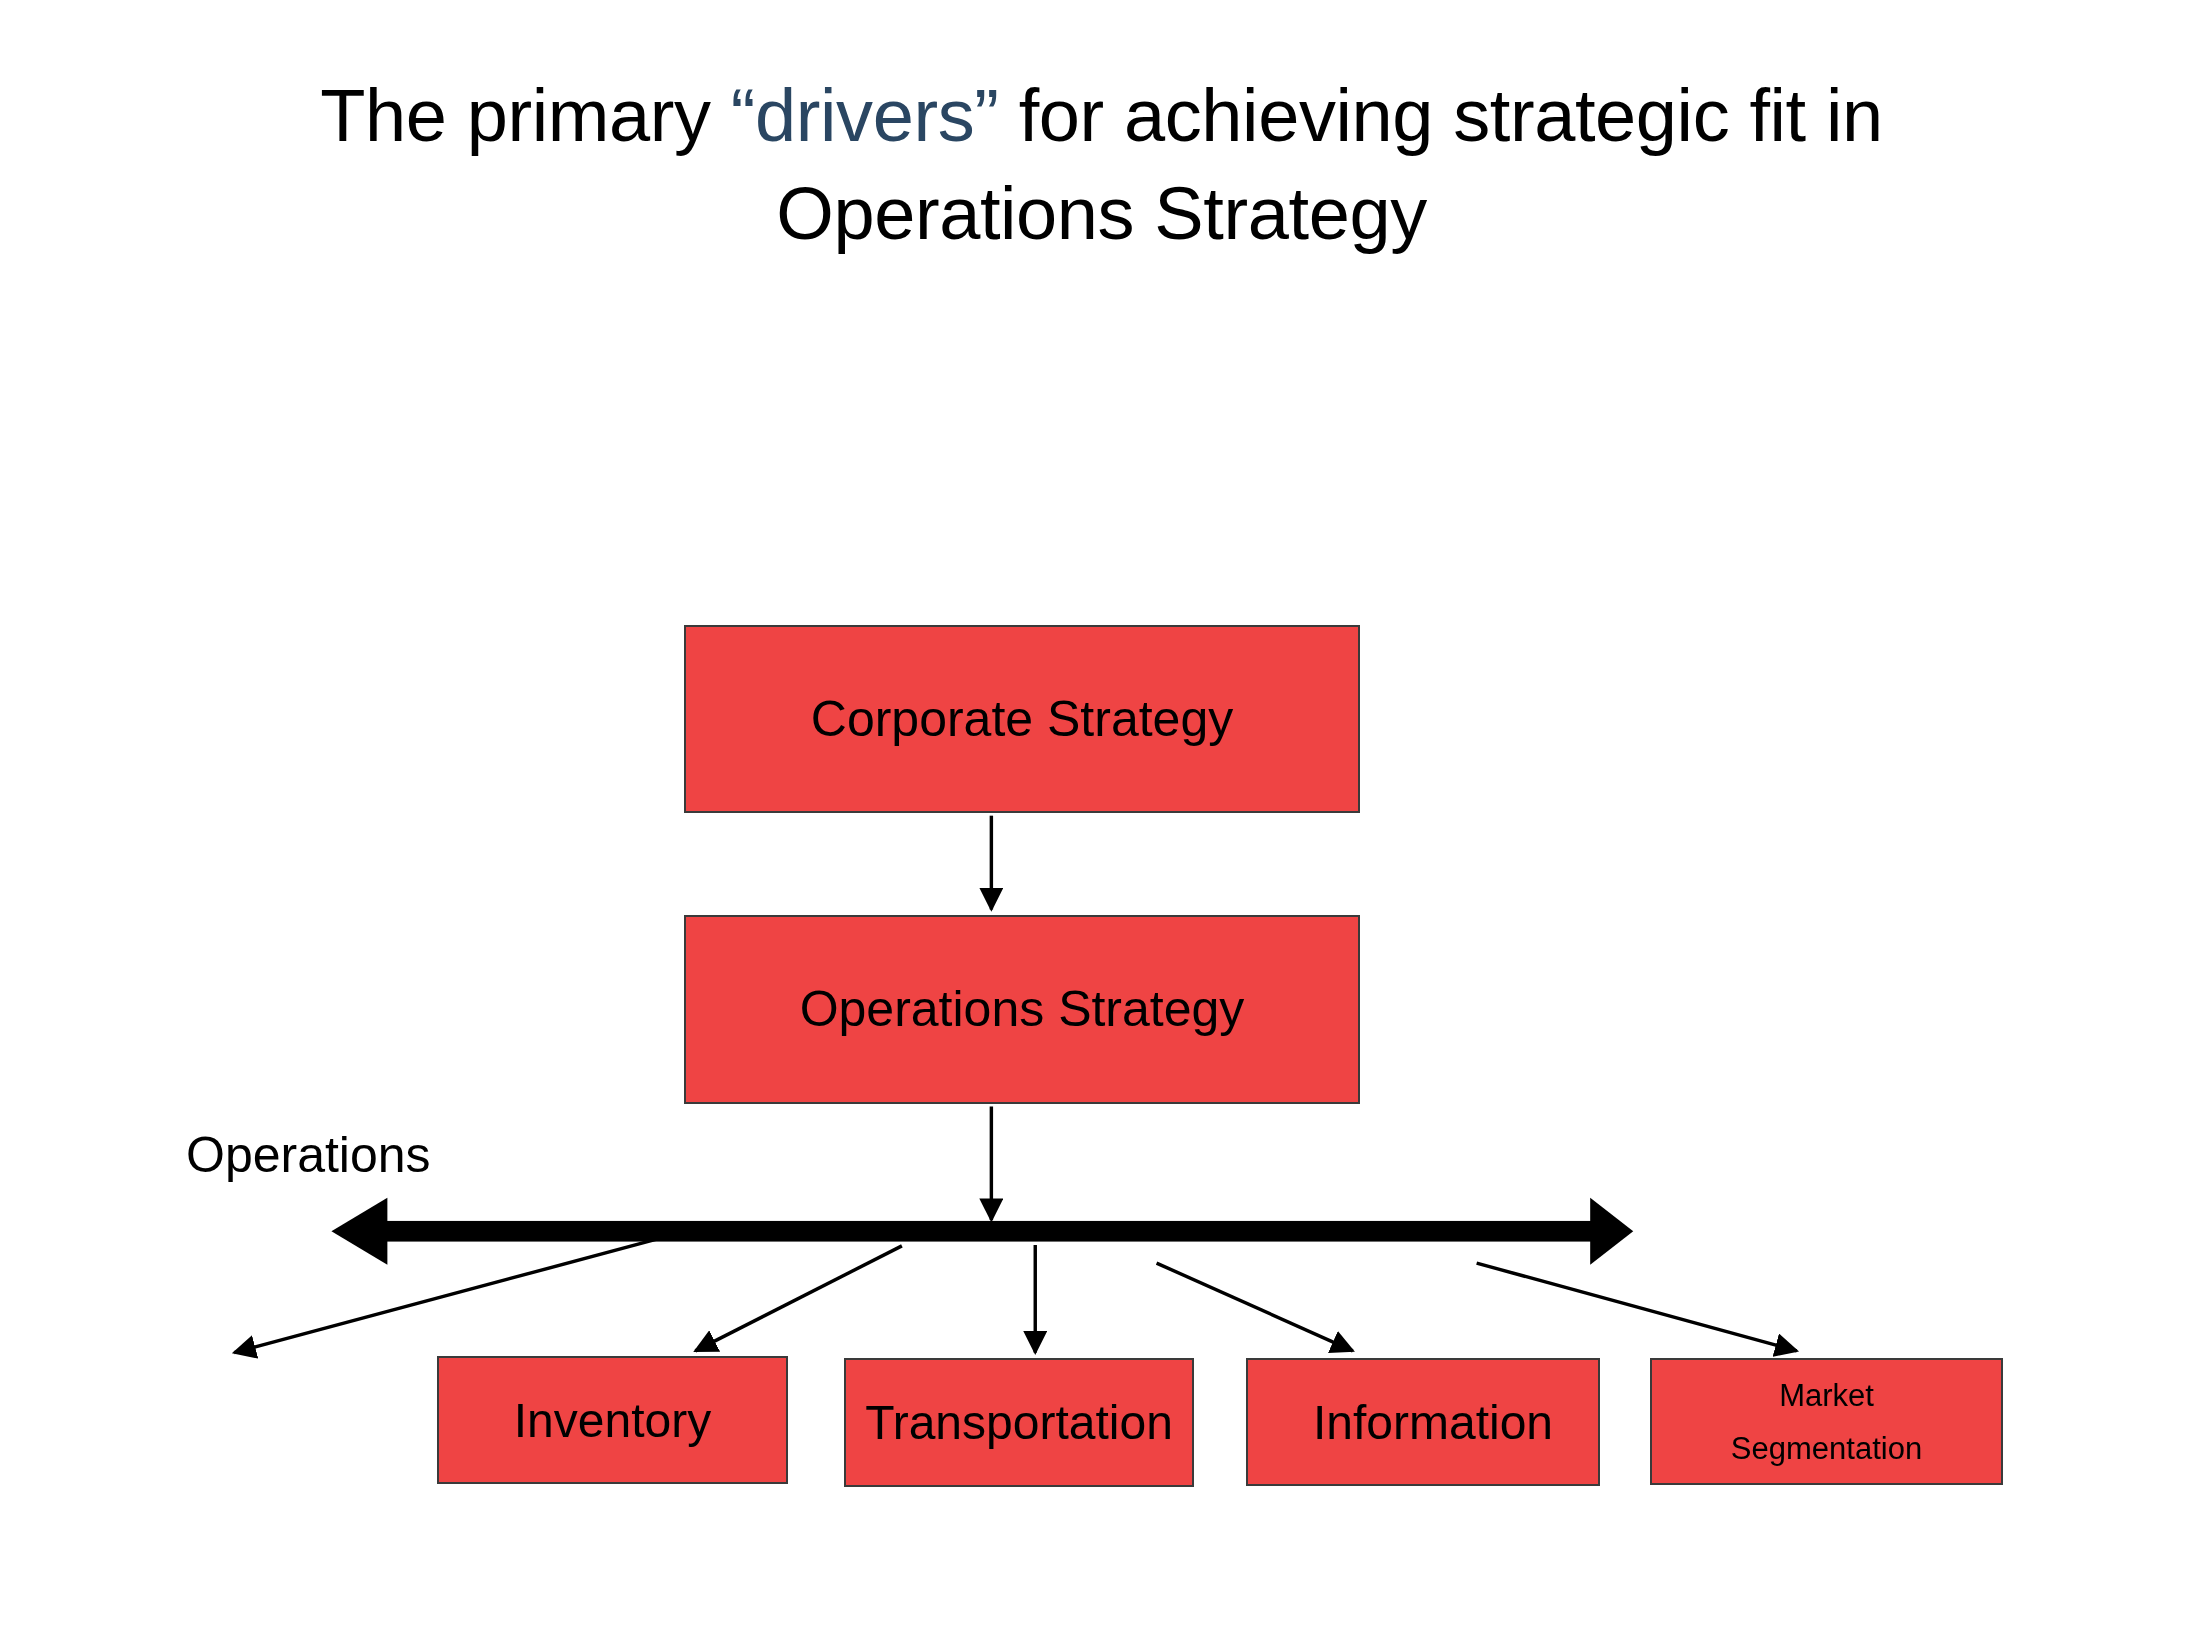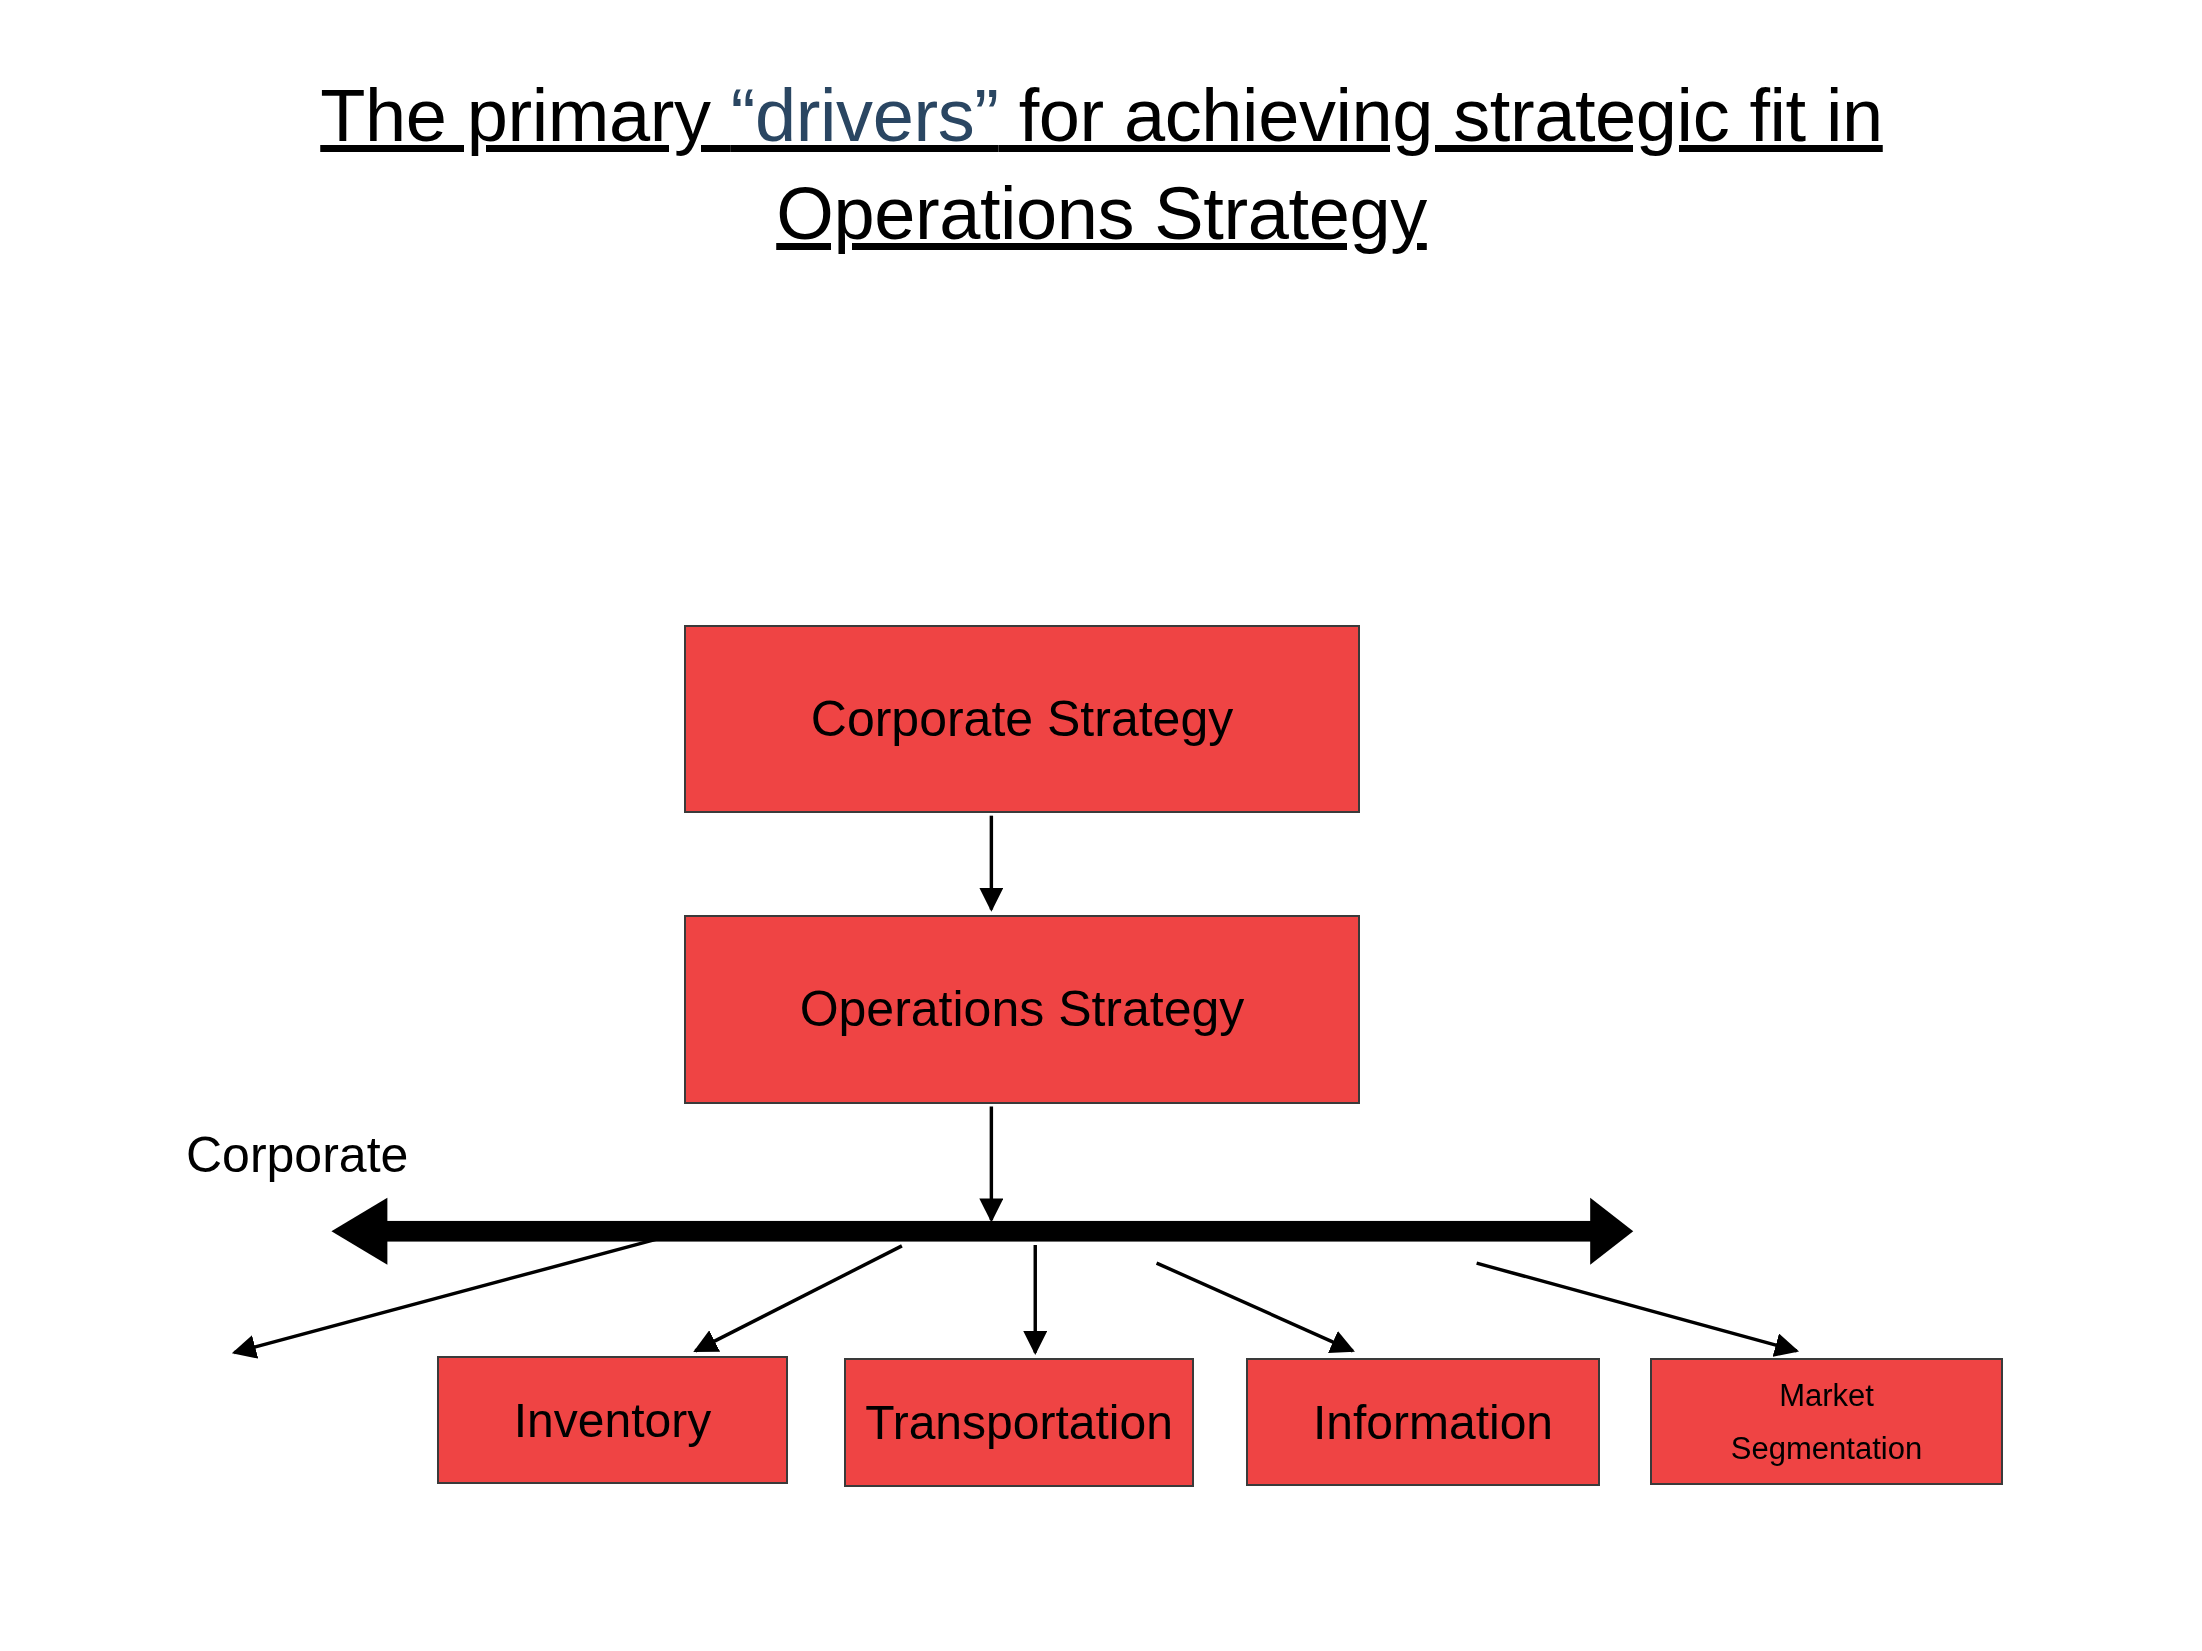--- a/index.html
+++ b/index.html
@@ -28,21 +28,20 @@
     font-weight: 400;
     color: #000000;
     letter-spacing: -0.4px;
   }
   #slide-title .accent {
     color: #2a4662;
   }
   #slide-title .title-line {
     display: block;
     white-space: pre;
-    text-decoration: underline;
   }
 
   
   #diagram {
     position: absolute;
     left: 0;
     top: 0;
     width: 2203px;
     height: 1652px;
   }
@@ -141,21 +140,21 @@
   </svg>
 
   <div class="node-box strategy" id="box-corporate-strategy">
     <span>Corporate Strategy</span>
   </div>
 
   <div class="node-box strategy" id="box-operations-strategy">
     <span>Operations Strategy</span>
   </div>
 
-  <div class="axis-label" id="label-efficiency">Corporate</div>
+  <div class="axis-label" id="label-efficiency">Operations</div>
 
 
 
   <div class="node-box driver-box" id="box-transportation">
     <span>Transportation</span>
   </div>
 
   <div class="node-box driver-box" id="box-inventory">
     <span>Inventory</span>
   </div>

